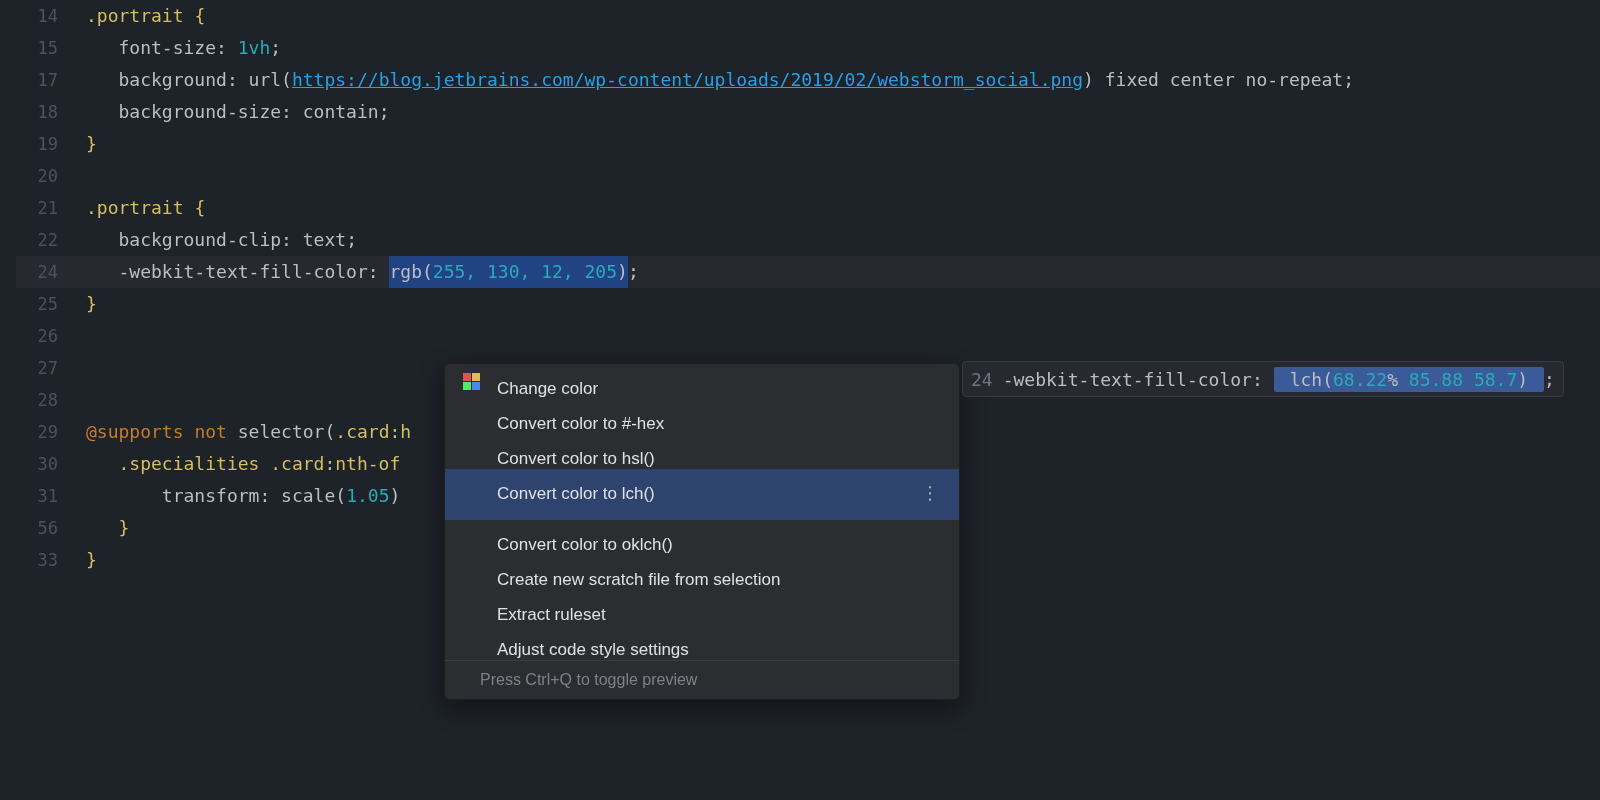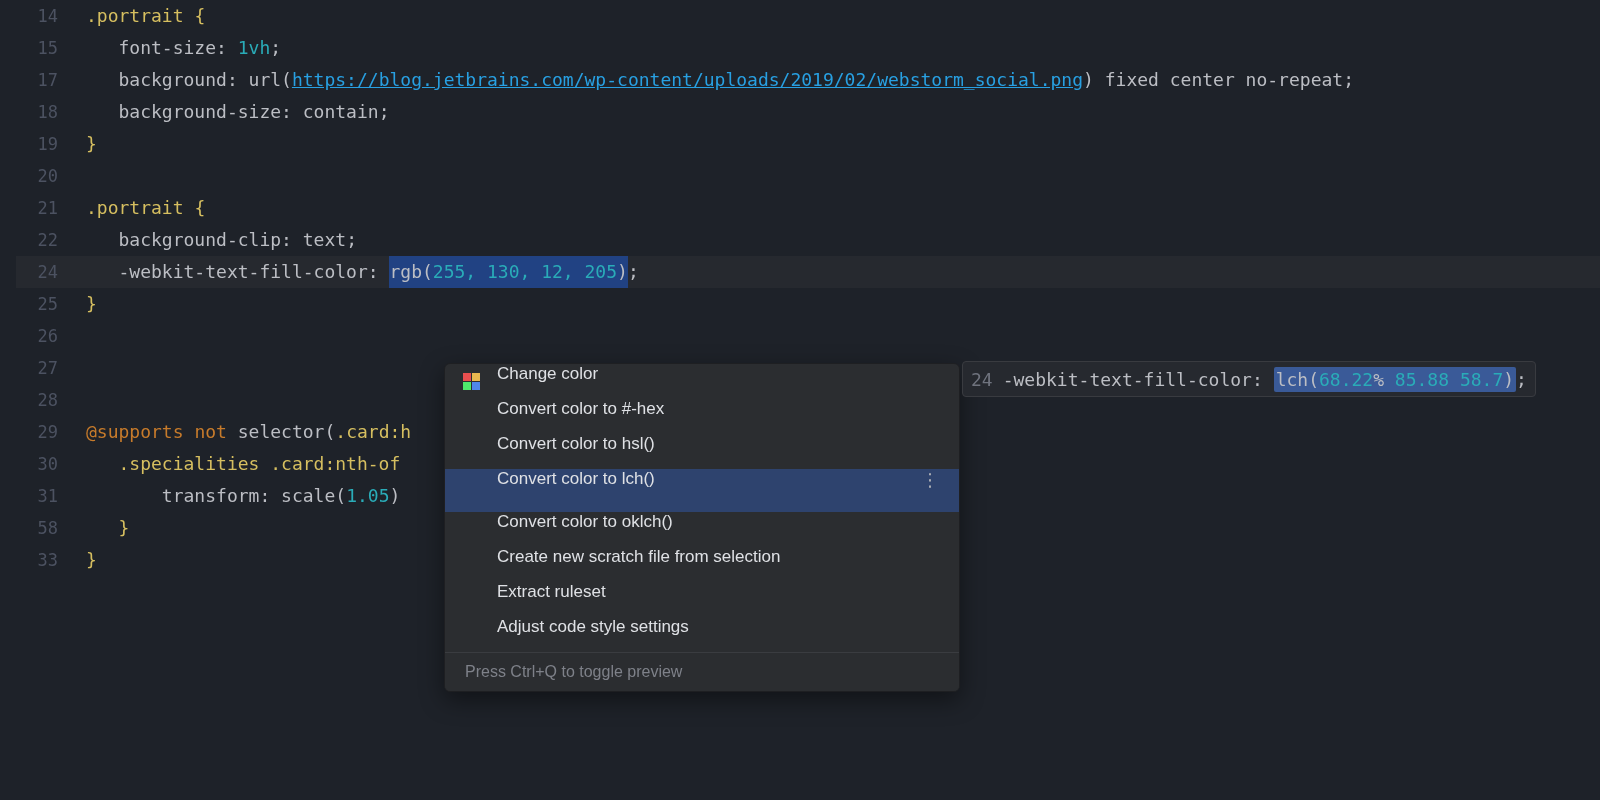--- a/index.html
+++ b/index.html
@@ -89,66 +89,66 @@
     border: 1px solid var(--popup-border);
     border-radius: 6px;
     box-shadow: 0 8px 24px rgba(0,0,0,.45);
     overflow: hidden;
     font-family: -apple-system, "Segoe UI", Arial, sans-serif;
     font-size: 17px;
     color: var(--popup-fg);
   }
   .popup .item {
     display: flex;
-    align-items: flex-start;
+    align-items: flex-end;
     height: 35px;
     padding: 0 18px 0 52px;
     position: relative;
     cursor: default;
   }
-  .popup .item.sel { background: var(--popup-sel); border-radius: 0; padding: 0 18px 8px 52px; }
+  .popup .item.sel { background: var(--popup-sel); border-radius: 0; padding: 0 18px 16px 52px; }
   .popup .item .dots {
     position: absolute;
     right: 18px;
     color: #b0b3b8;
     font-size: 18px;
     letter-spacing: 2px;
   }
   .popup .icon {
     position: absolute;
     left: 18px;
     top: 50%;
     transform: translateY(-50%);
     width: 18px;
     height: 18px;
   }
   .popup .footer {
     background: var(--popup-bg);
     border-top: 1px solid #3a3c40;
     color: var(--popup-footer-fg);
-    padding: 10px 20px;
+    padding: 10px 35px;
     font-size: 16px;
   }
 
   
   .preview {
     position: absolute;
     background: var(--preview-bg);
     border: 1px solid var(--preview-border);
     border-radius: 4px;
     height: 34px;
     display: flex;
     align-items: center;
     font-family: "Menlo","Consolas",monospace;
     font-size: 18px;
     white-space: pre;
     padding: 0 8px;
   }
   .preview .pnum { color: #6f737e; margin-right: 10px; }
-  .preview .psel { background: var(--preview-sel); border-radius: 2px; padding: 2px 2px; text-align: center;}
+  .preview .psel { background: var(--preview-sel); border-radius: 2px; padding: 2px 16px; text-align: center;}
 
   
   .cp { display:grid; grid-template-columns: 8px 8px; grid-template-rows: 8px 8px; gap:1px; }
   .cp span { width:8px; height:8px; }
   .cp .a{background:#e94f4f;} .cp .b{background:#e9b84f;}
   .cp .c{background:#4fe96b;} .cp .d{background:#4f86e9;}
 </style>
 </head>
 <body>
 
@@ -230,21 +230,21 @@
     <div class="gutter">30</div>
     <div class="code"><span>   </span><span class="tok-sel">.specialities</span><span> </span><span class="tok-sel">.card</span><span class="tok-sel">:nth-of</span></div>
   </div>
 
   <div class="line">
     <div class="gutter">31</div>
     <div class="code"><span>       </span><span class="tok-prop">transform</span><span class="tok-punct">: </span><span class="tok-fn">scale</span><span class="tok-punct">(</span><span class="tok-num">1.05</span><span class="tok-punct">)</span></div>
   </div>
 
   <div class="line">
-    <div class="gutter">58</div>
+    <div class="gutter">56</div>
     <div class="code"><span>   </span><span class="tok-brace">}</span></div>
   </div>
 
   <div class="line">
     <div class="gutter">33</div>
     <div class="code"><span class="tok-brace">}</span></div>
   </div>
 
   <div class="popup" id="popup" style="left: 428px; top: 363px; width: 514px;">
     <div id="popup-items">

